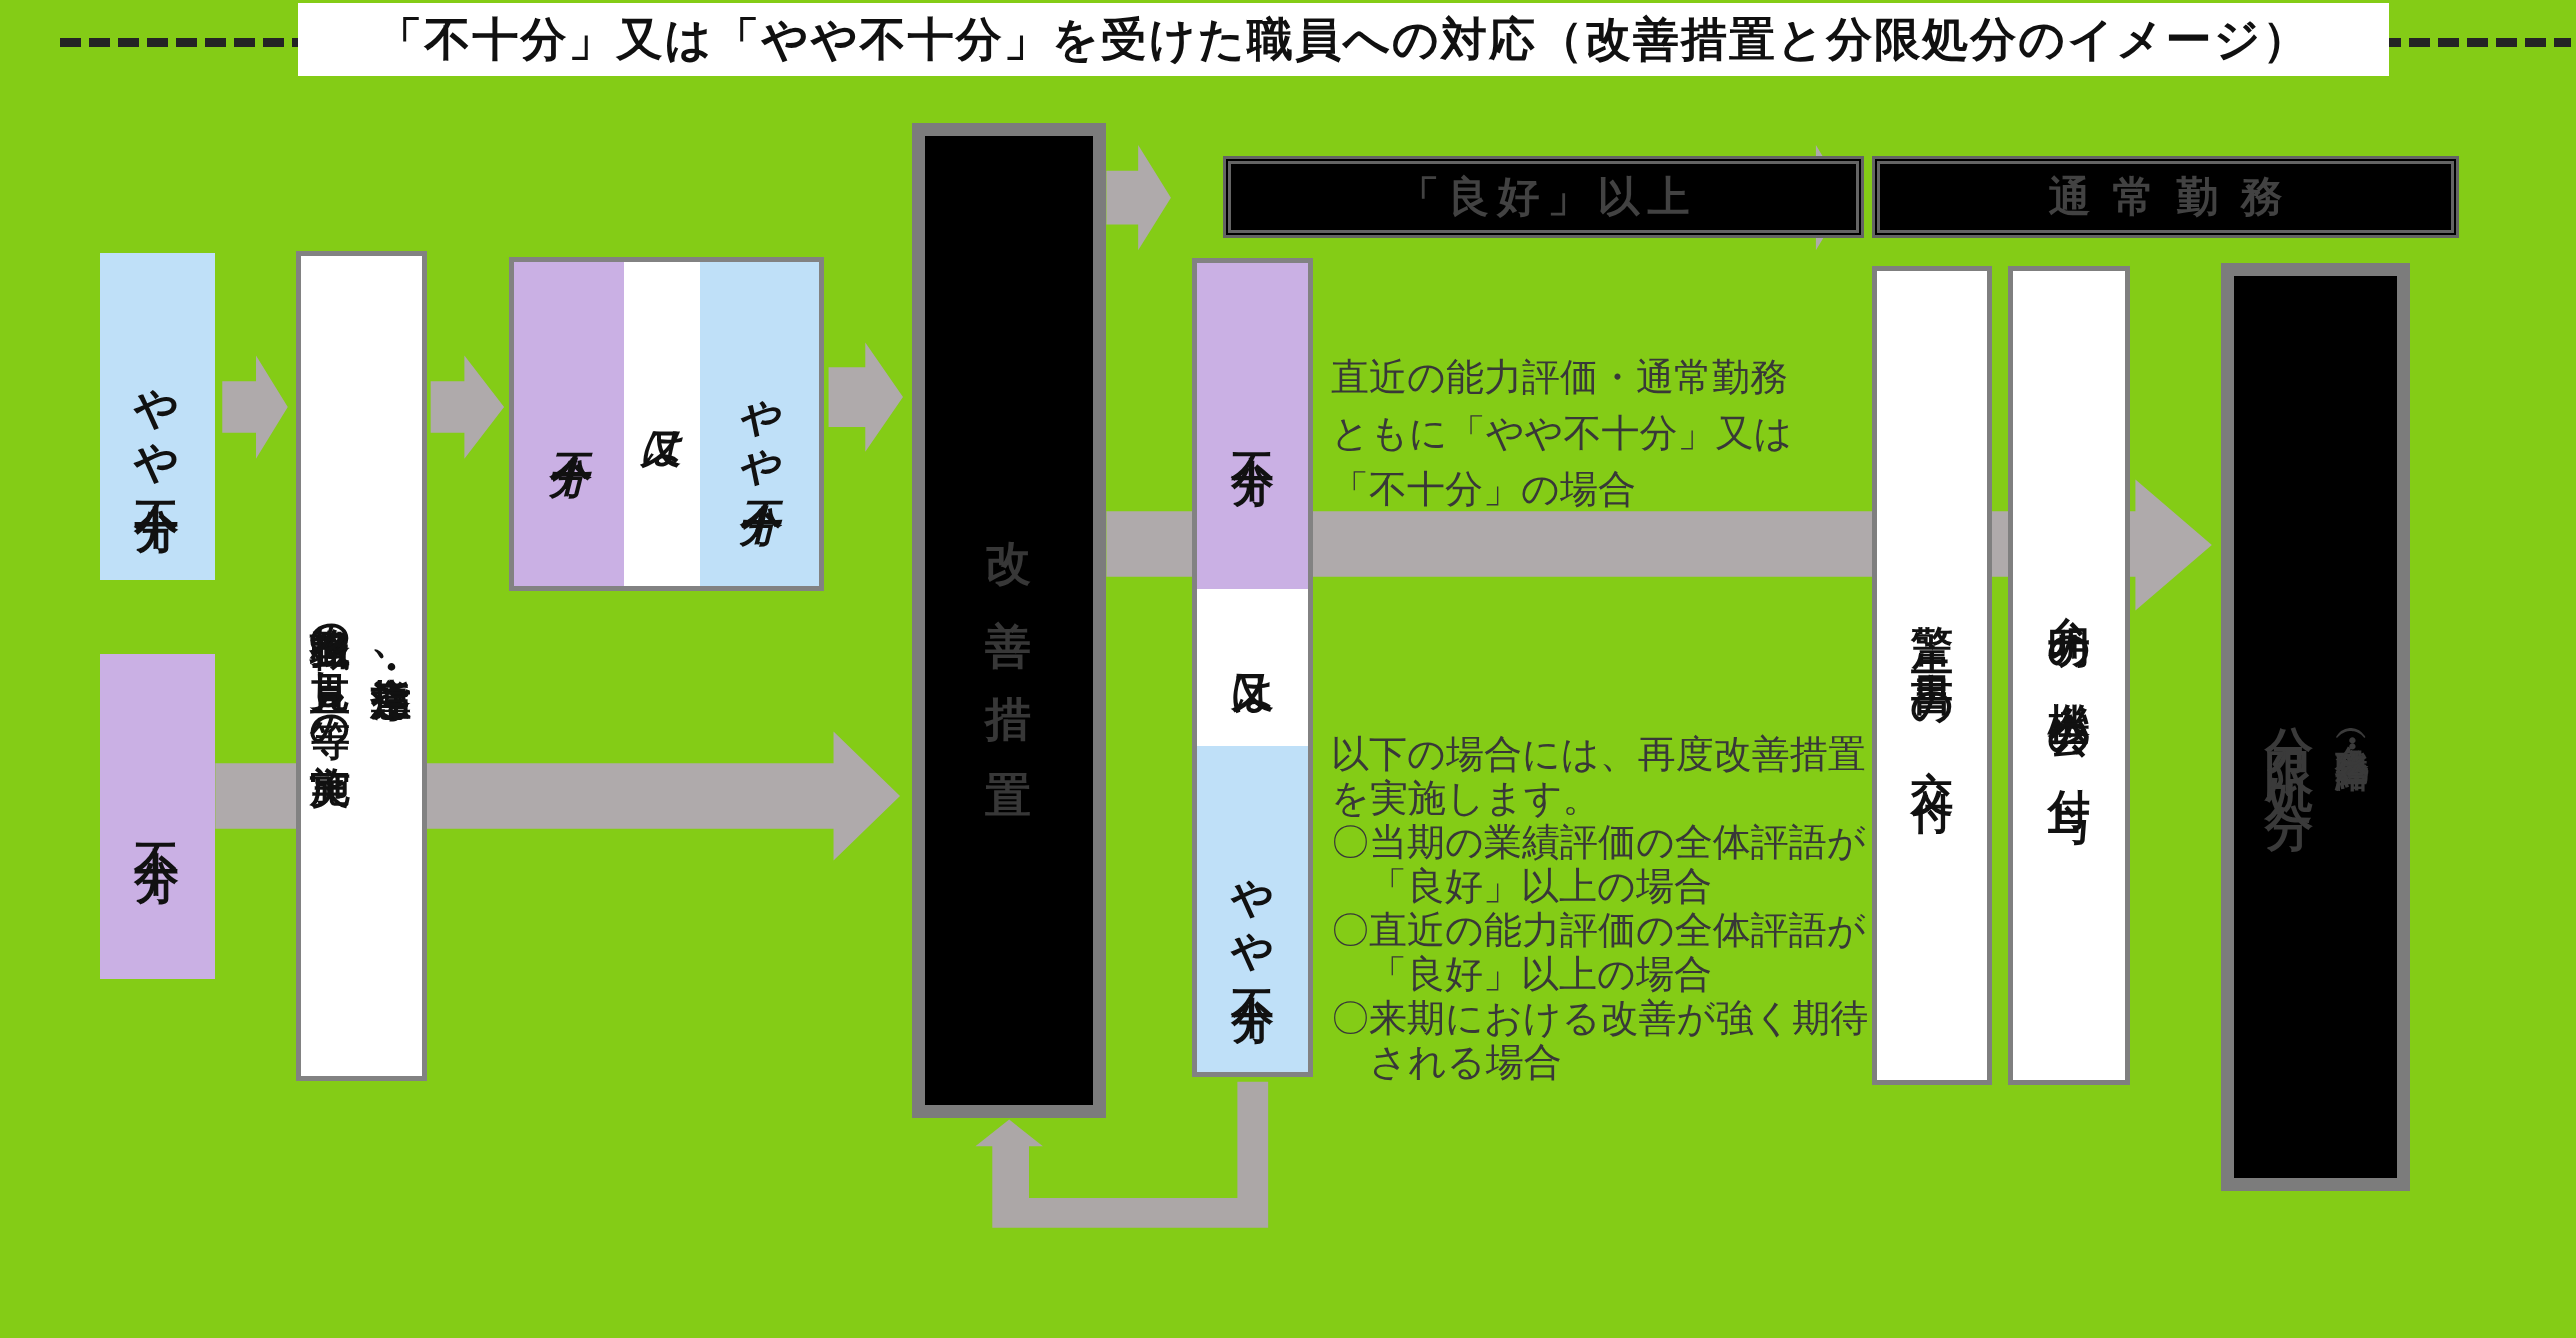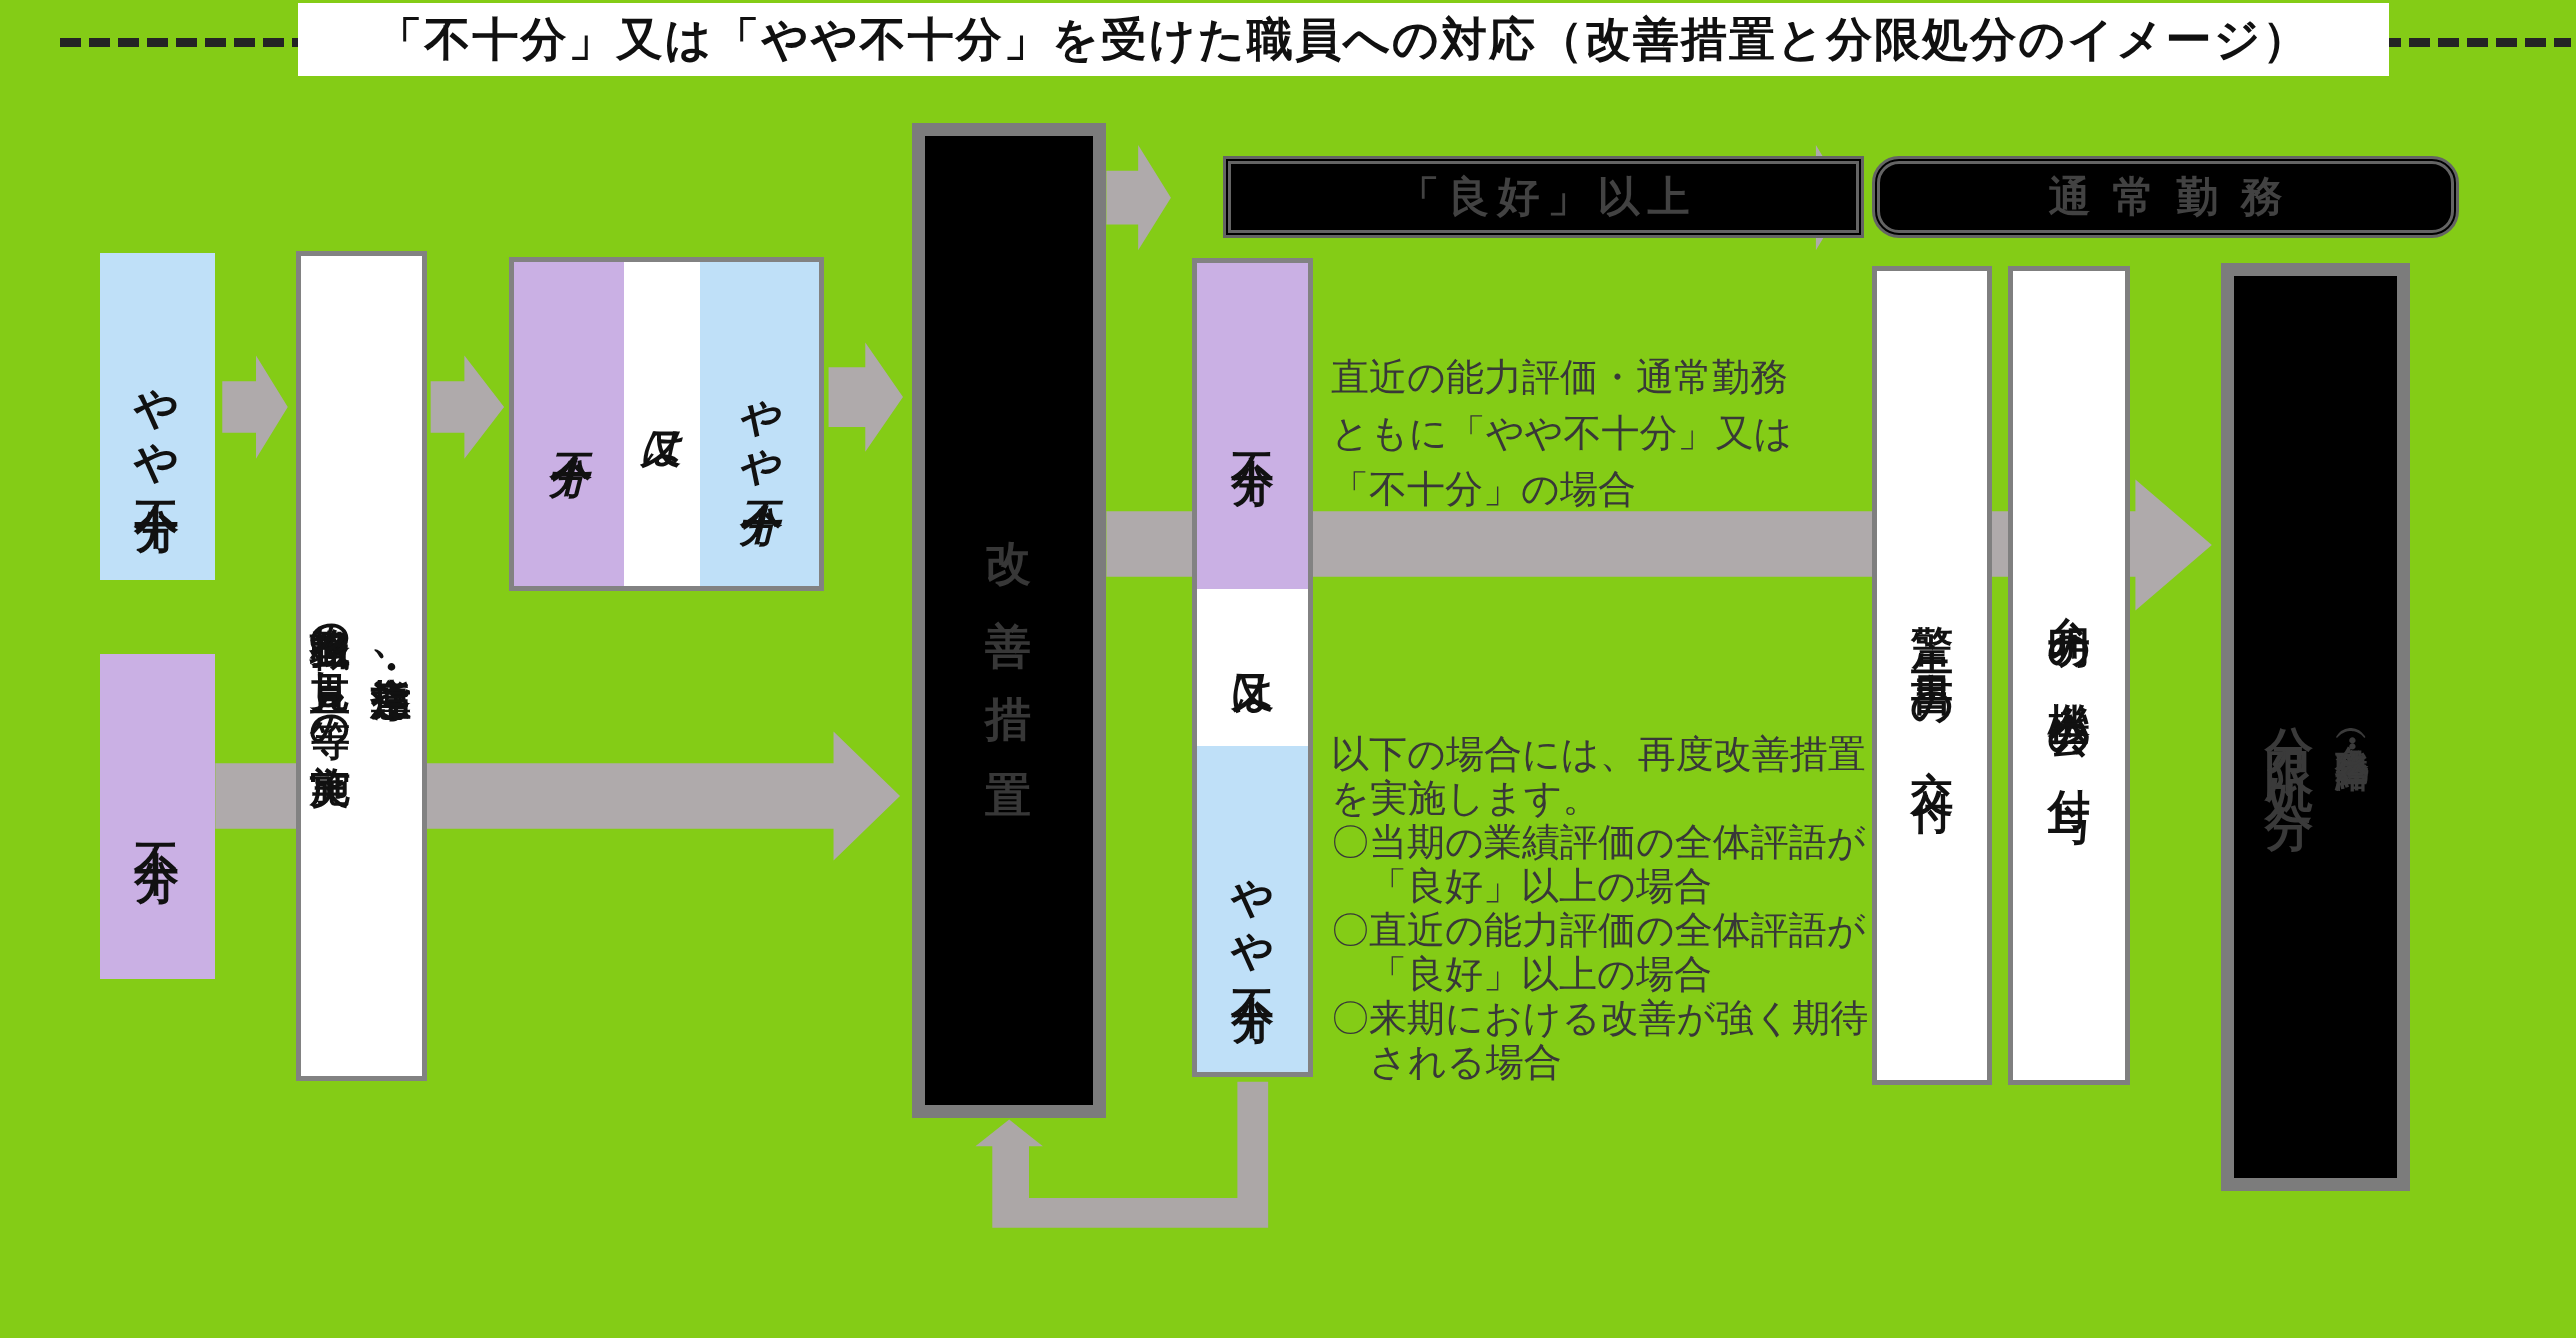--- a/index.html
+++ b/index.html
@@ -44,21 +44,21 @@
   .mataha-box .vtext{font-size:40px;font-style:italic;letter-spacing:3px;margin-bottom:-3px;}
 
   .kaizen-box{left:912px;top:123px;width:194px;height:995px;background:#000;
     border:13px solid #7C7C7C;}
   .kaizen-box .vtext{font-size:46px;color:#373737;letter-spacing:77px;margin-bottom:-77px;}
 
   .hdr-box{top:156px;height:82px;border:8px double #646464;background:#000;}
   .hdr-box span{font-weight:700;font-size:42px;color:#424242;white-space:nowrap;}
   .ryoukou-box{left:1183px;width:641px;margin-left:40px;}
   .ryoukou-box span{letter-spacing:8px;margin-right:-8px;}
-  .tsujou-box{left:1872px;width:587px;border-radius:27px;}
+  .tsujou-box{left:1872px;width:587px;}
   .tsujou-box span{letter-spacing:22px;margin-right:-22px;}
 
   .eval-bar{left:1192px;top:258px;width:121px;height:819px;border:5px solid #828282;
     display:flex;flex-direction:column;background:#fff;}
   .eval-bar .seg{display:flex;align-items:center;justify-content:center;}
   .eval-bar .s1{flex:330 0 0;}
   .eval-bar .s2{flex:160 0 0;background:#fff;}
   .eval-bar .s3{flex:330 0 0;}
   .eval-bar .vtext{font-size:42px;letter-spacing:6px;margin-bottom:-6px;}
 

